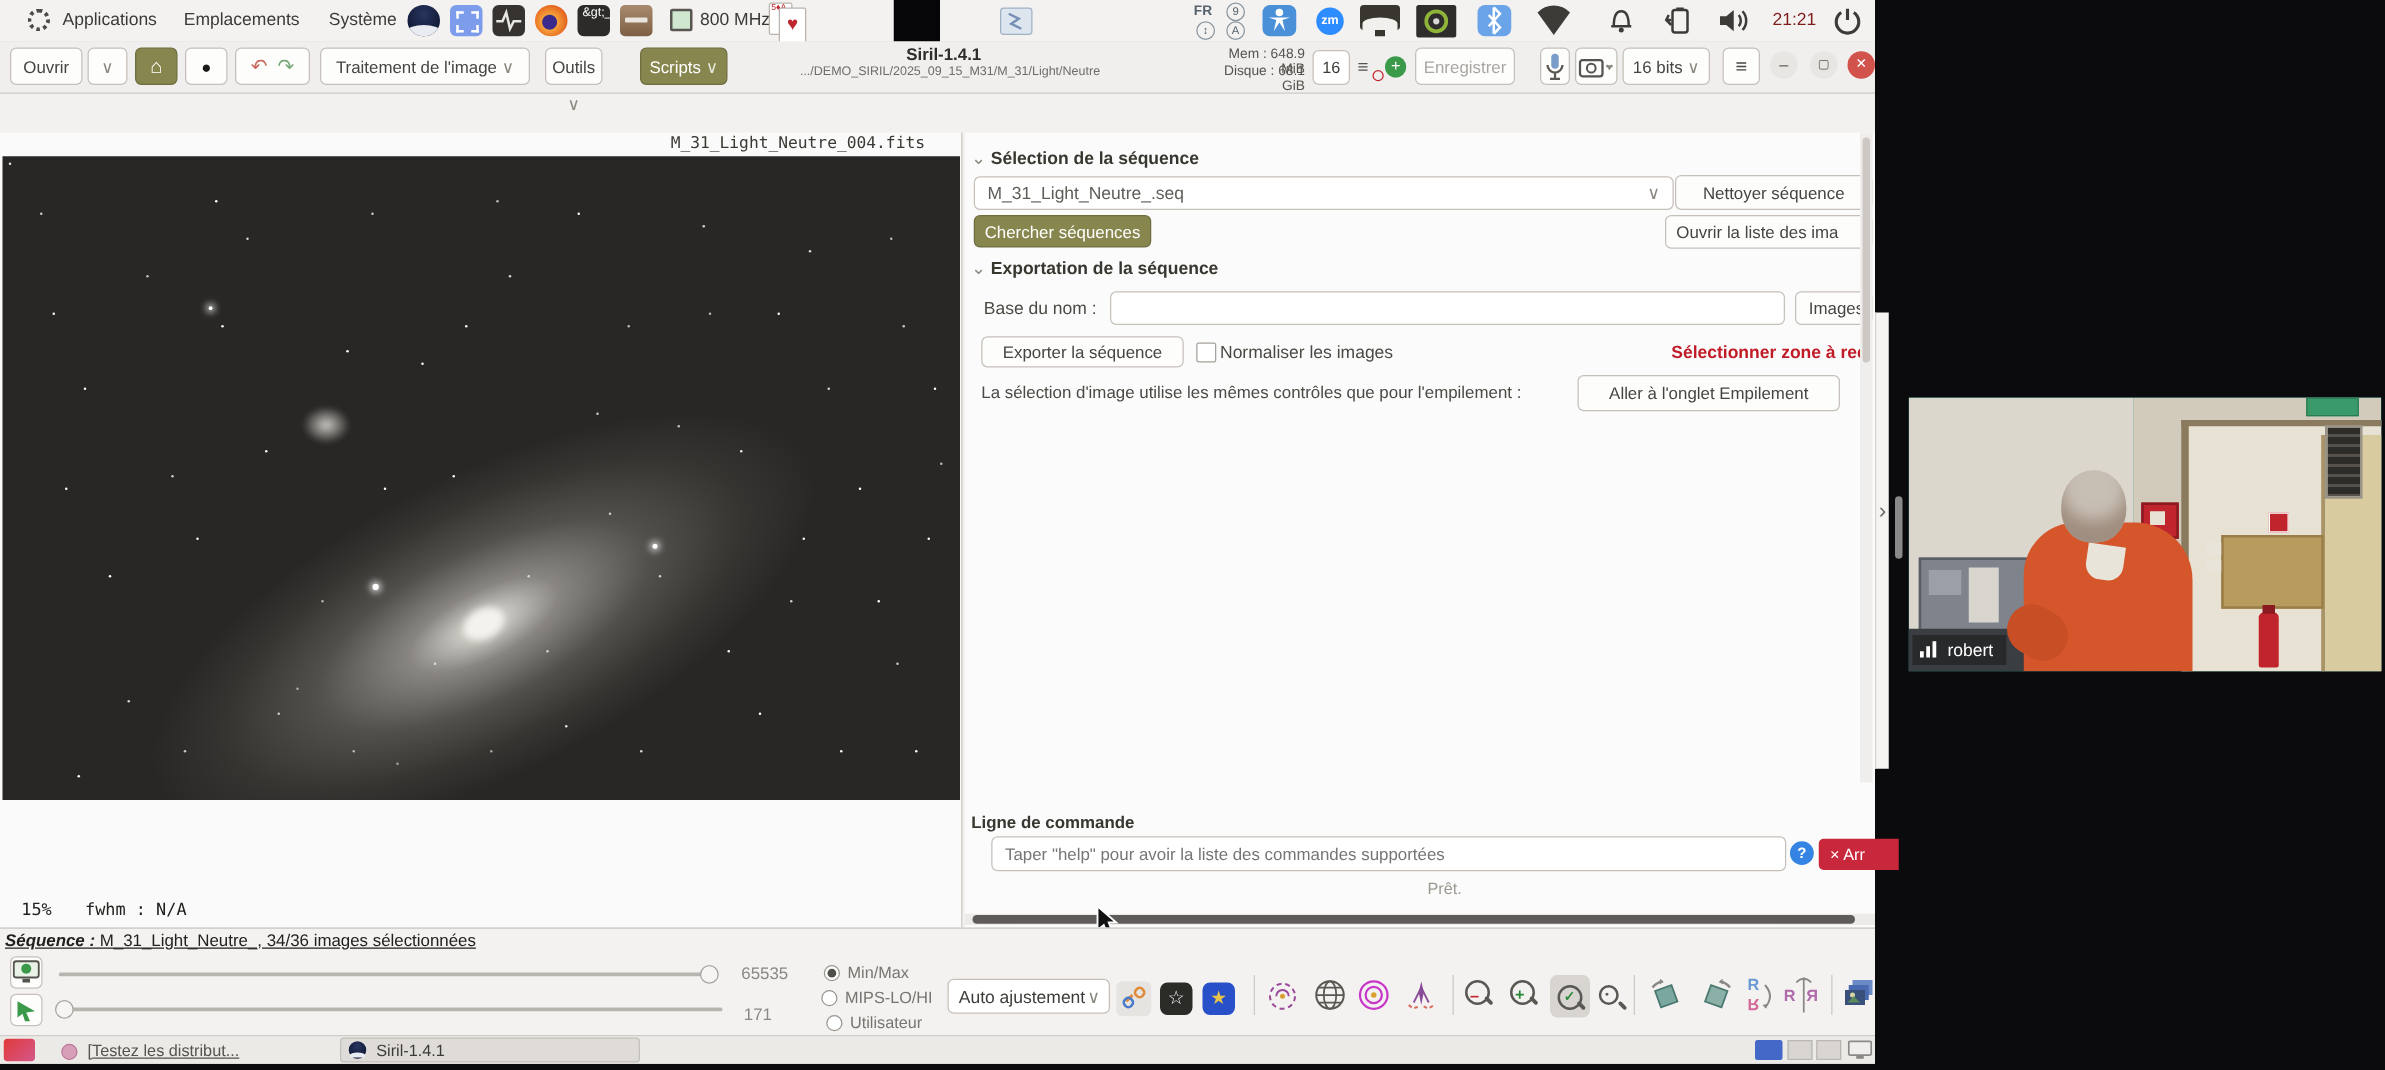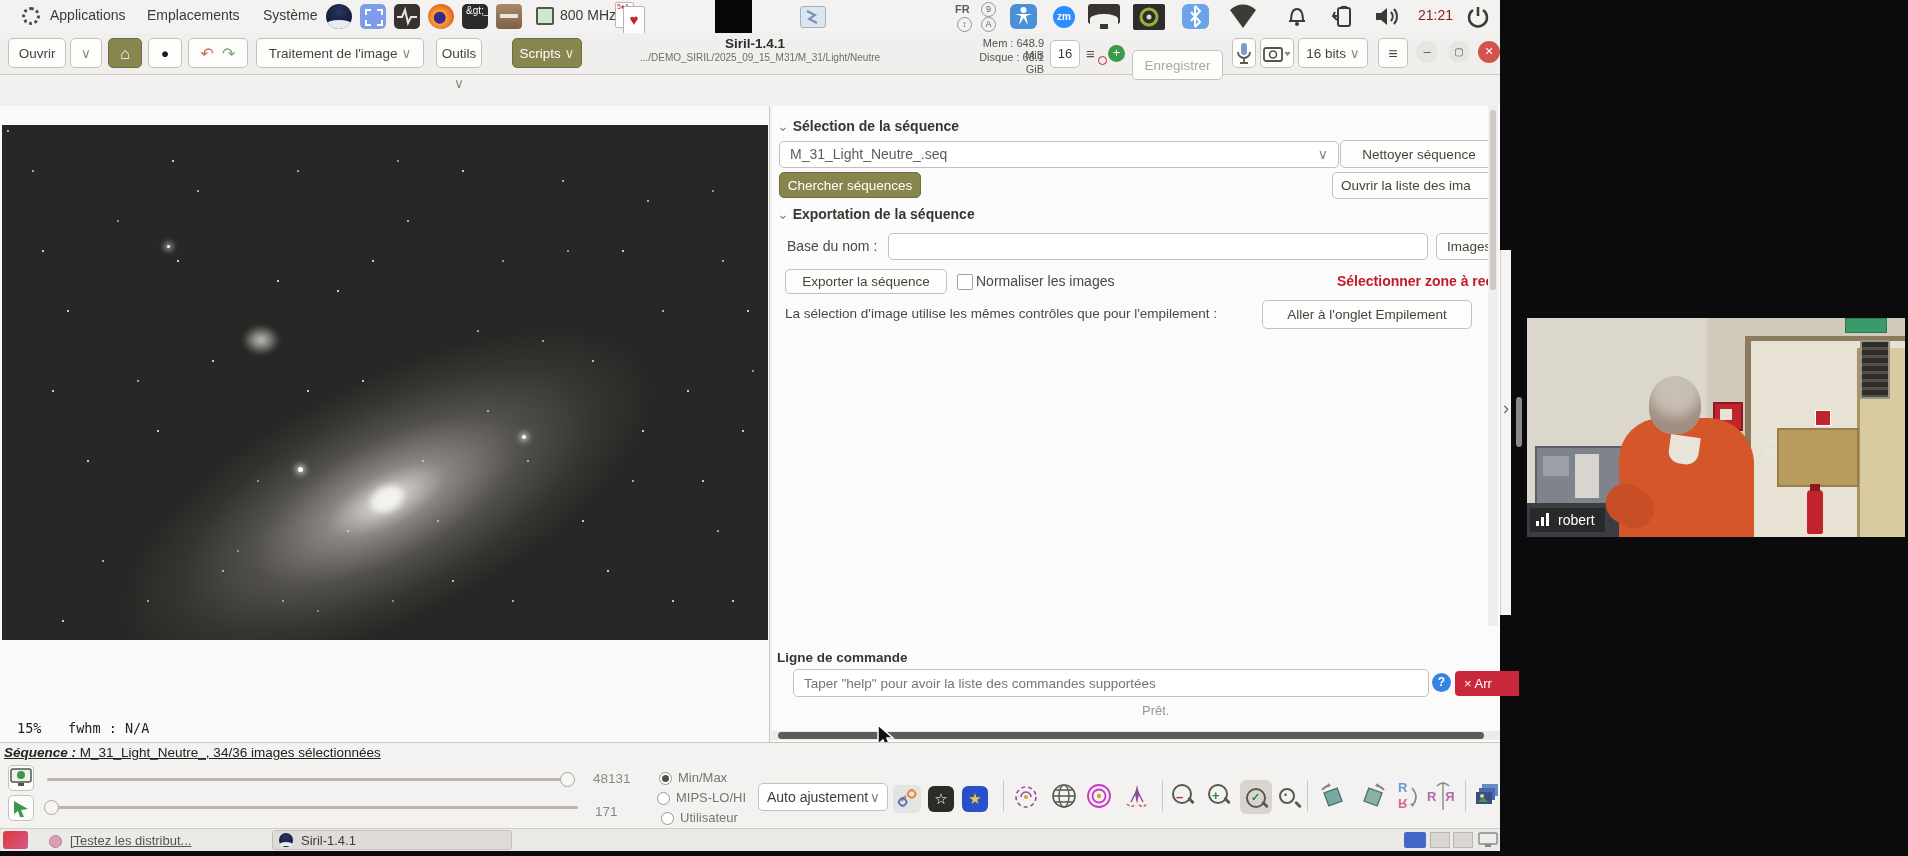--- a/index.html
+++ b/index.html
@@ -203,21 +203,21 @@
       <div class="cap" style="top:3px;left:600px;width:310px;text-align:center;font-weight:bold;font-size:13.5px;color:#2e2d2a;">Siril-1.4.1</div>
       <div class="cap" style="top:19px;left:560px;width:400px;text-align:center;color:#6e6c66;font-size:10px;">.../DEMO_SIRIL/2025_09_15_M31/M_31/Light/Neutre</div>
 
       <div class="cap" style="top:4px;left:964px;width:80px;text-align:right;">Mem : 648.9 MiB</div>
       <div class="cap" style="top:18px;left:964px;width:80px;text-align:right;">Disque : 68.1 GiB</div>
       <div class="field" style="left:1050px;top:7px;width:30px;height:28px;text-align:center;line-height:26px;font-size:13px;">16</div>
       <div class="abs" style="left:1086px;top:12px;width:18px;height:18px;color:#55534e;font-size:15px;line-height:18px;"><span>≡</span>
         <div style="position:absolute;right:-3px;bottom:-2px;width:9px;height:9px;border:1.5px solid #c0242c;border-radius:50%;box-sizing:border-box;"></div>
       </div>
       <div class="abs" style="left:1108px;top:12px;width:17px;height:17px;border-radius:50%;background:#3a9a4a;color:#fff;text-align:center;line-height:16px;font-size:13px;">+</div>
-      <div class="tbtn" style="left:1132px;width:91px;color:#aaa7a2;margin-top:12px;">Enregistrer</div>
+      <div class="tbtn" style="left:1132px;width:80px;color:#aaa7a2;">Enregistrer</div>
       <div class="tbtn" style="left:1232px;width:24px;">
         <svg width="22" height="28" viewBox="0 0 22 28" style="margin:1px auto;">
             <rect x="8" y="3" width="6" height="12" rx="3" fill="#7a9cc8"></rect>
             <path d="M5 12 A6 6 0 0 0 17 12 M11 18 V23 M7 23 H15" stroke="#5a5852" stroke-width="1.8" fill="none"></path>
           </svg>
       </div>
       <div class="tbtn" style="left:1260px;width:34px;">
         <svg width="30" height="28" viewBox="0 0 30 28" style="margin:1px auto;">
             <rect x="2" y="8" width="18" height="13" rx="2" fill="none" stroke="#55534e" stroke-width="1.8"></rect>
             <circle cx="11" cy="14.5" r="3.5" fill="none" stroke="#55534e" stroke-width="1.6"></circle>
@@ -227,20 +227,21 @@
       </div>
       <div class="tbtn" style="left:1298px;width:70px;"><span>16 bits</span> <span class="chev">∨</span></div>
       <div class="tbtn" style="left:1378px;width:30px;font-size:16px;">≡</div>
       <div class="wctl" style="left:1416px;">–</div>
       <div class="wctl" style="left:1448px;font-size:10px;">▢</div>
       <div class="wctl" style="left:1478px;background:#d2524c;color:#fff;font-size:11px;">✕</div>
     </div>
 
 
     <div id="left-panel">
+      <div class="abs mono" style="left:0;top:1px;width:740px;text-align:right;font-size:13px;color:#3a3933;">M_31_Light_Neutre_004.fits</div>
       <div id="image-area">
         <div class="star1" style="left:5px;top:5px;"></div>
         <div class="galaxy"></div>
         <div class="companion"></div>
         <div class="galaxy-core"></div>
         <div class="bright-star" style="left:296px;top:342px;"></div>
         <div class="bright-star" style="left:520px;top:310px;width:4px;height:4px;"></div>
         <div class="bright-star" style="left:165px;top:120px;width:3px;height:3px;"></div>
       </div>
       <div class="abs mono" style="left:17px;top:614px;font-size:13.5px;color:#22211e;">15%</div>
@@ -307,21 +308,21 @@
           </svg>
       </div>
       <div class="btn" style="left:8px;top:33px;width:26px;height:26px;">
         <svg width="20" height="20" viewBox="0 0 20 20" style="margin:3px auto;">
             <path d="M3 2 L17 10 L10 11 L13 18 L9 18 L7 12 L3 15 Z" fill="#3a9a4a"></path>
           </svg>
       </div>
 
       <div class="slider-track" style="left:47px;top:16px;width:523px;"></div>
       <div class="slider-handle" style="left:560px;top:10px;"></div>
-      <span class="abs" style="left:593px;top:9px;color:#8a8884;font-size:13.5px;">48131</span>
+      <span class="abs" style="left:593px;top:9px;color:#8a8884;font-size:13.5px;">65535</span>
 
       <div class="slider-track" style="left:47px;top:44px;width:531px;"></div>
       <div class="slider-handle" style="left:44px;top:38px;"></div>
       <span class="abs" style="left:595px;top:42px;color:#8a8884;font-size:13.5px;">171</span>
 
       <div class="radio on" style="left:659px;top:10px;"></div>
       <span class="rlabel" style="left:678px;top:8px;">Min/Max</span>
       <div class="radio" style="left:657px;top:30px;"></div>
       <span class="rlabel" style="left:676px;top:28px;">MIPS-LO/HI</span>
       <div class="radio" style="left:661px;top:50px;"></div>

